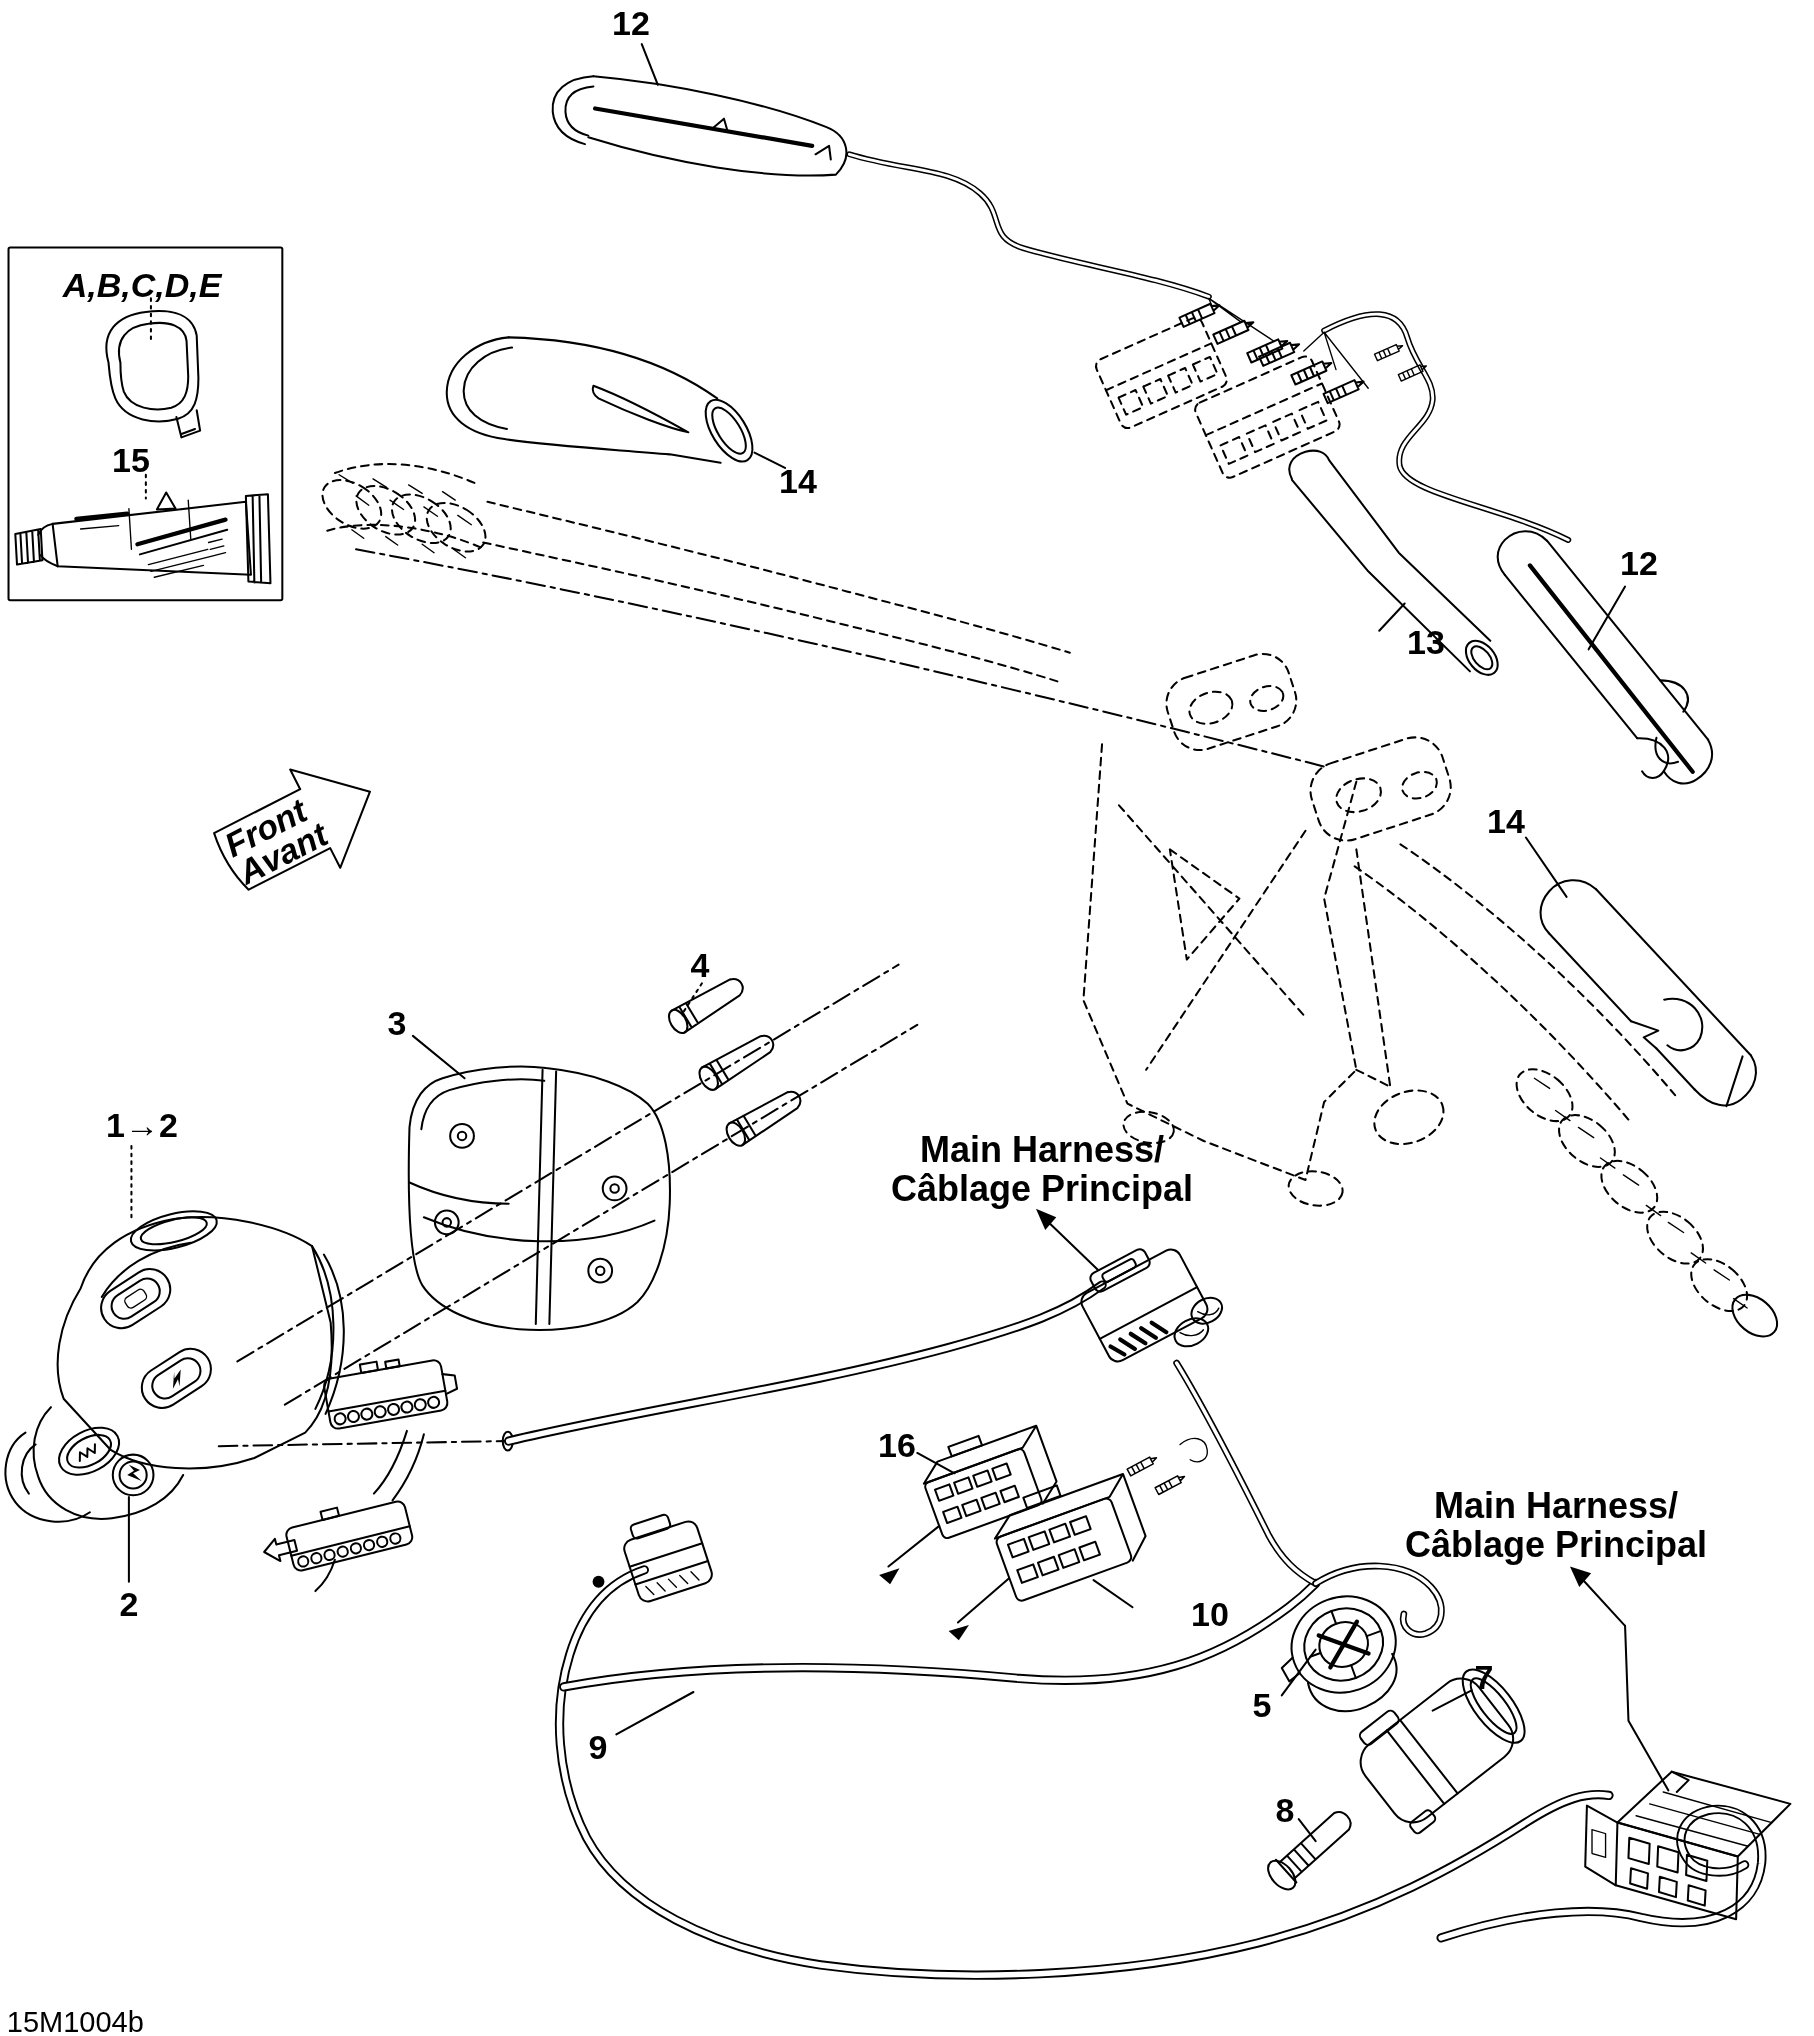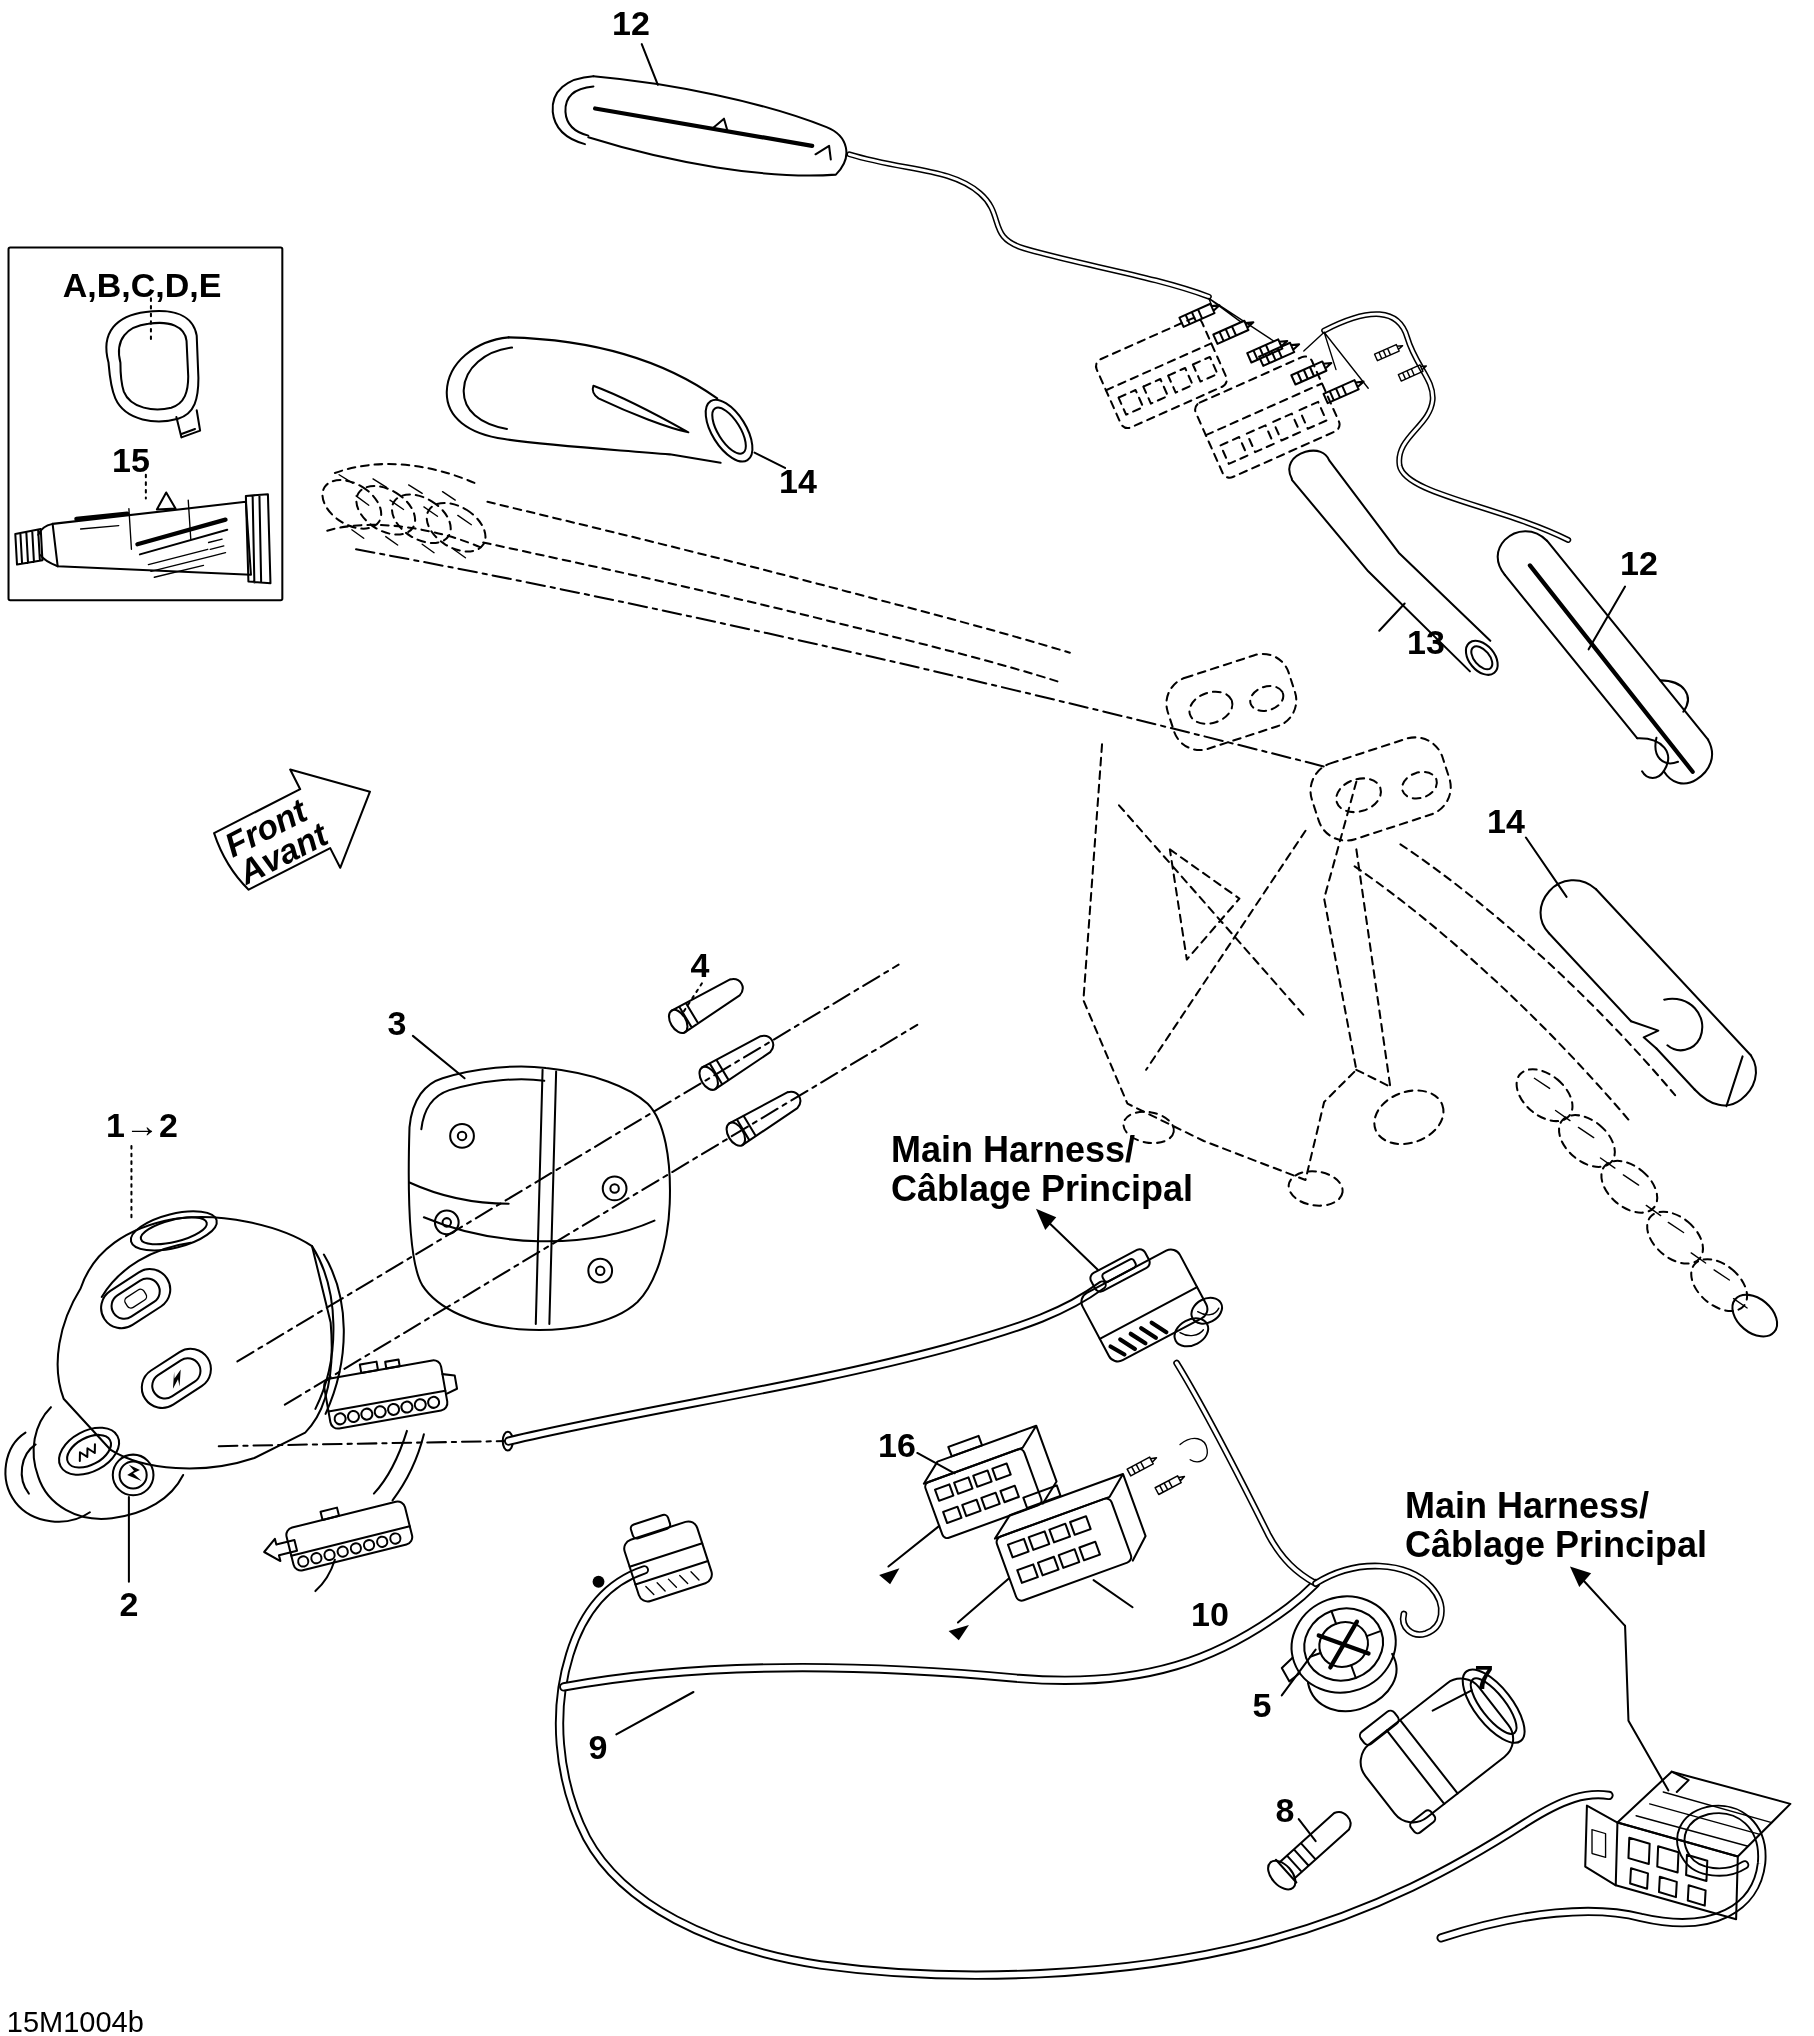--- a/index.html
+++ b/index.html
@@ -16,23 +16,23 @@
   svg .fillb{fill:#000;stroke:none}
   svg .wo{stroke-width:11}
   svg .wi{stroke:#fff;stroke-width:6.5}
   svg .wom{stroke-width:8}
   svg .wim{stroke:#fff;stroke-width:4.2}
   svg .wos{stroke-width:7}
   svg .wis{stroke:#fff;stroke-width:3.4}
   svg text{stroke:none;fill:#000;}
   .callout{position:absolute;transform:translate(-50%,-50%);color:#000;
            font-weight:bold;font-size:34px;white-space:nowrap;letter-spacing:0px;}
-  .callout.mid{font-size:34px;}
+  .callout.mid{font-size:34px;font-style:italic;}
   .mhnote{position:absolute;transform:translate(-50%,-50%);color:#000;font-weight:bold;
-          font-size:36px;line-height:1.08;white-space:nowrap;}
+          font-size:36px;line-height:1.08;text-align:center;white-space:nowrap;}
   .code{position:absolute;font-size:29px;font-weight:400;color:#000;transform:translate(0,-50%);
         white-space:nowrap;}
 </style>
 </head>
 <body>
 
 <div class="stage">
 
 <svg width="1815" height="2037" viewBox="0 0 2141 2403">
   <defs>

